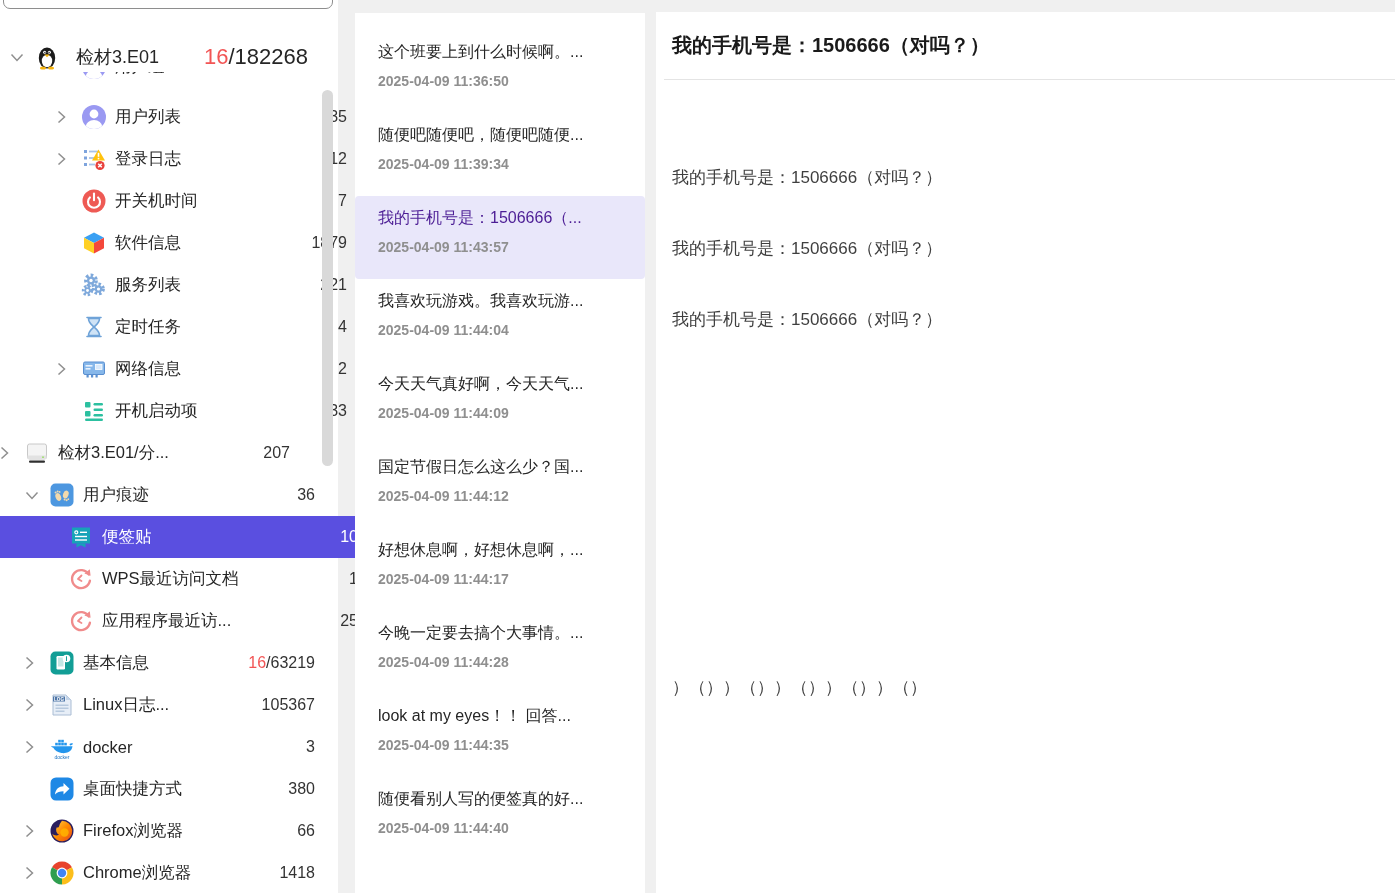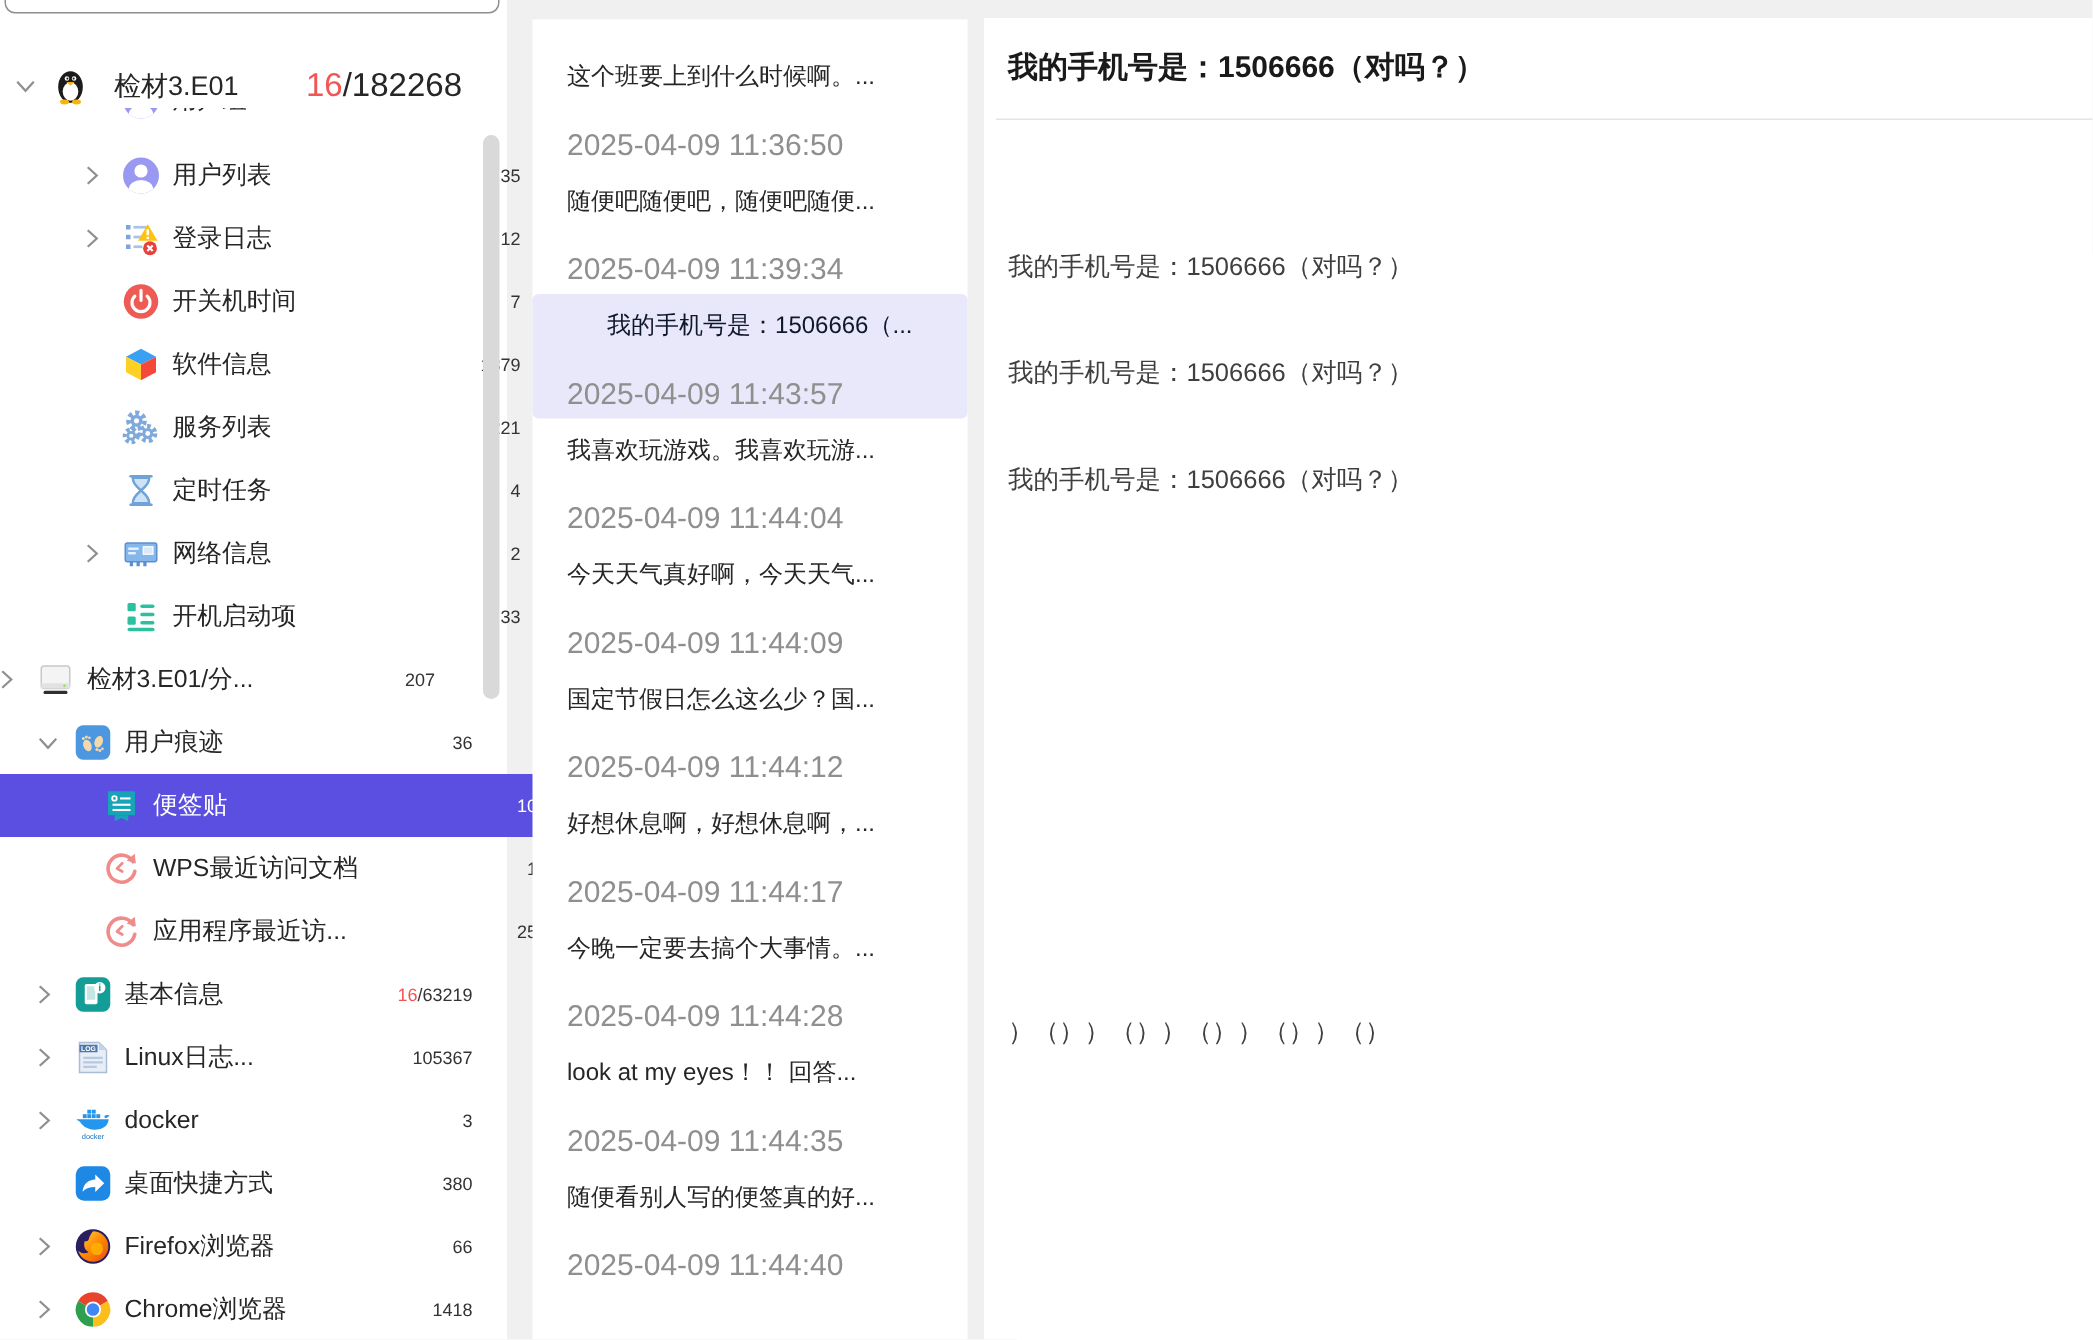--- a/index.html
+++ b/index.html
@@ -15,33 +15,33 @@
   .root-row .cnt{margin-left:auto;margin-right:30px;font-size:22px;color:#262626;}
   .clip-window{position:absolute;left:0;top:72px;width:322px;height:10px;overflow:hidden;}
   .clip-window .srow{margin-top:-26px;}
   .tree-rows{position:absolute;left:0;top:96px;width:302px;}
   .srow{display:flex;align-items:center;height:42px;width:322px;font-size:16.5px;color:#262626;cursor:default;}
   .lv1{padding-left:25px}.lv1b{}.lv2{padding-left:57px}.lv3{padding-left:68px}
   .chev{width:24px;flex:0 0 auto;display:flex;align-items:center;}
   .icon{width:26px;height:26px;flex:0 0 auto;margin-right:8px;display:flex;align-items:center;justify-content:center;}
   .icon svg{width:100%;height:100%;display:block;}
   .lbl{white-space:nowrap;overflow:hidden;}
-  .cnt{margin-left:auto;margin-right:32px;font-size:12px;color:#333;white-space:nowrap;}
+  .cnt{margin-left:auto;margin-right:32px;font-size:16px;color:#333;white-space:nowrap;}
   .red{color:#f25555;}
   .srow.selected{background:#5a4fe0;color:#fff;}
   .srow.selected .cnt,.srow.selected .red{color:#fff;}
   .scroll-thumb{position:absolute;left:322px;top:90px;width:11px;height:376px;background:#d9d9d9;border-radius:6px;}
   
   .note-panel{position:absolute;left:355px;top:13px;width:290px;height:880px;background:#fff;}
   .note-list{padding-top:17px;}
   .note-item{height:83px;box-sizing:border-box;padding:8px 10px 0 23px;border-radius:4px;}
   .note-item .title{font-size:16px;line-height:28px;color:#262626;white-space:nowrap;overflow:hidden;}
-  .note-item .time{font-size:20px;line-height:26px;margin-top:18px;color:#8f8f8f;white-space:nowrap;}
+  .note-item .time{font-size:14px;line-height:26px;margin-top:2px;color:#8f8f8f;white-space:nowrap;font-weight:bold;}
   .note-item.selected{background:#e9e7fa;}
-  .note-item.selected .title{color:#0f172a;text-align:center;}
+  .note-item.selected .title{color:#4c1d95;}
   
   .detail-panel{position:absolute;left:656px;top:12px;width:760px;height:881px;background:#fff;}
   .detail-title{padding:18px 16px 0 16px;font-size:20px;line-height:30px;font-weight:bold;color:#1a1a1a;}
   .detail-divider{position:absolute;left:8px;right:2px;top:67px;height:1px;background:#e4e4e4;}
   .detail-body{position:absolute;left:16px;top:152px;right:16px;}
   .body-line{font-size:17px;line-height:28px;color:#3f3f3f;margin-bottom:43px;white-space:nowrap;}
   .detail-footer{position:absolute;left:16px;top:662px;font-size:17px;line-height:28px;color:#3f3f3f;white-space:nowrap;}
 </style>
 </head>
 <body>

